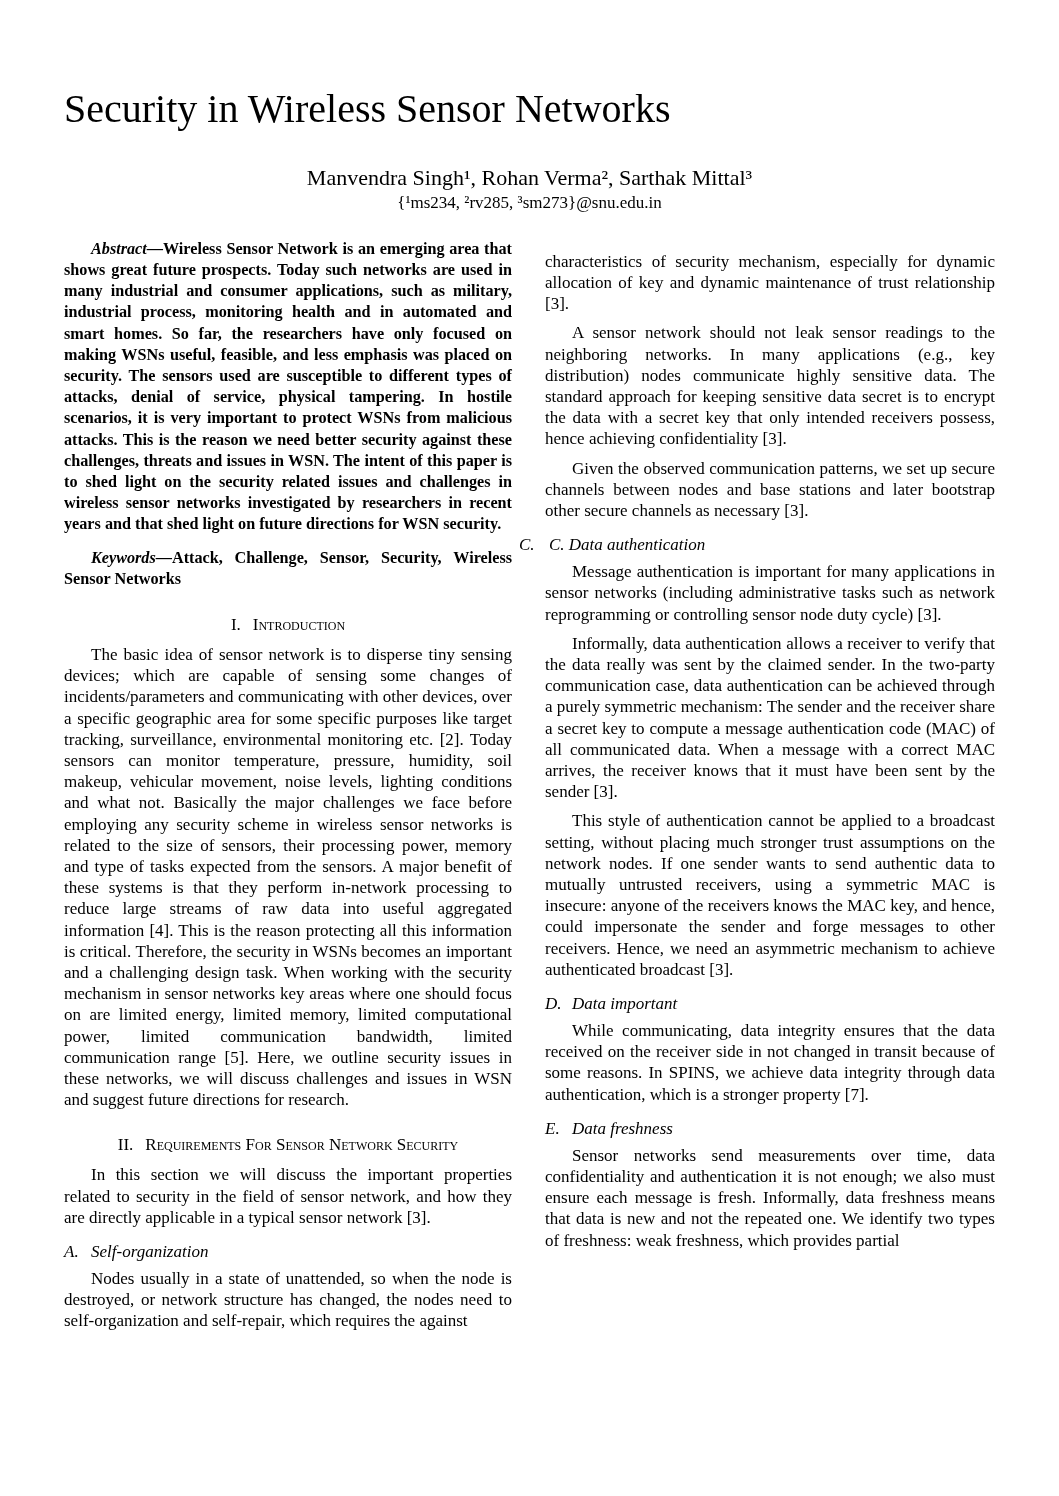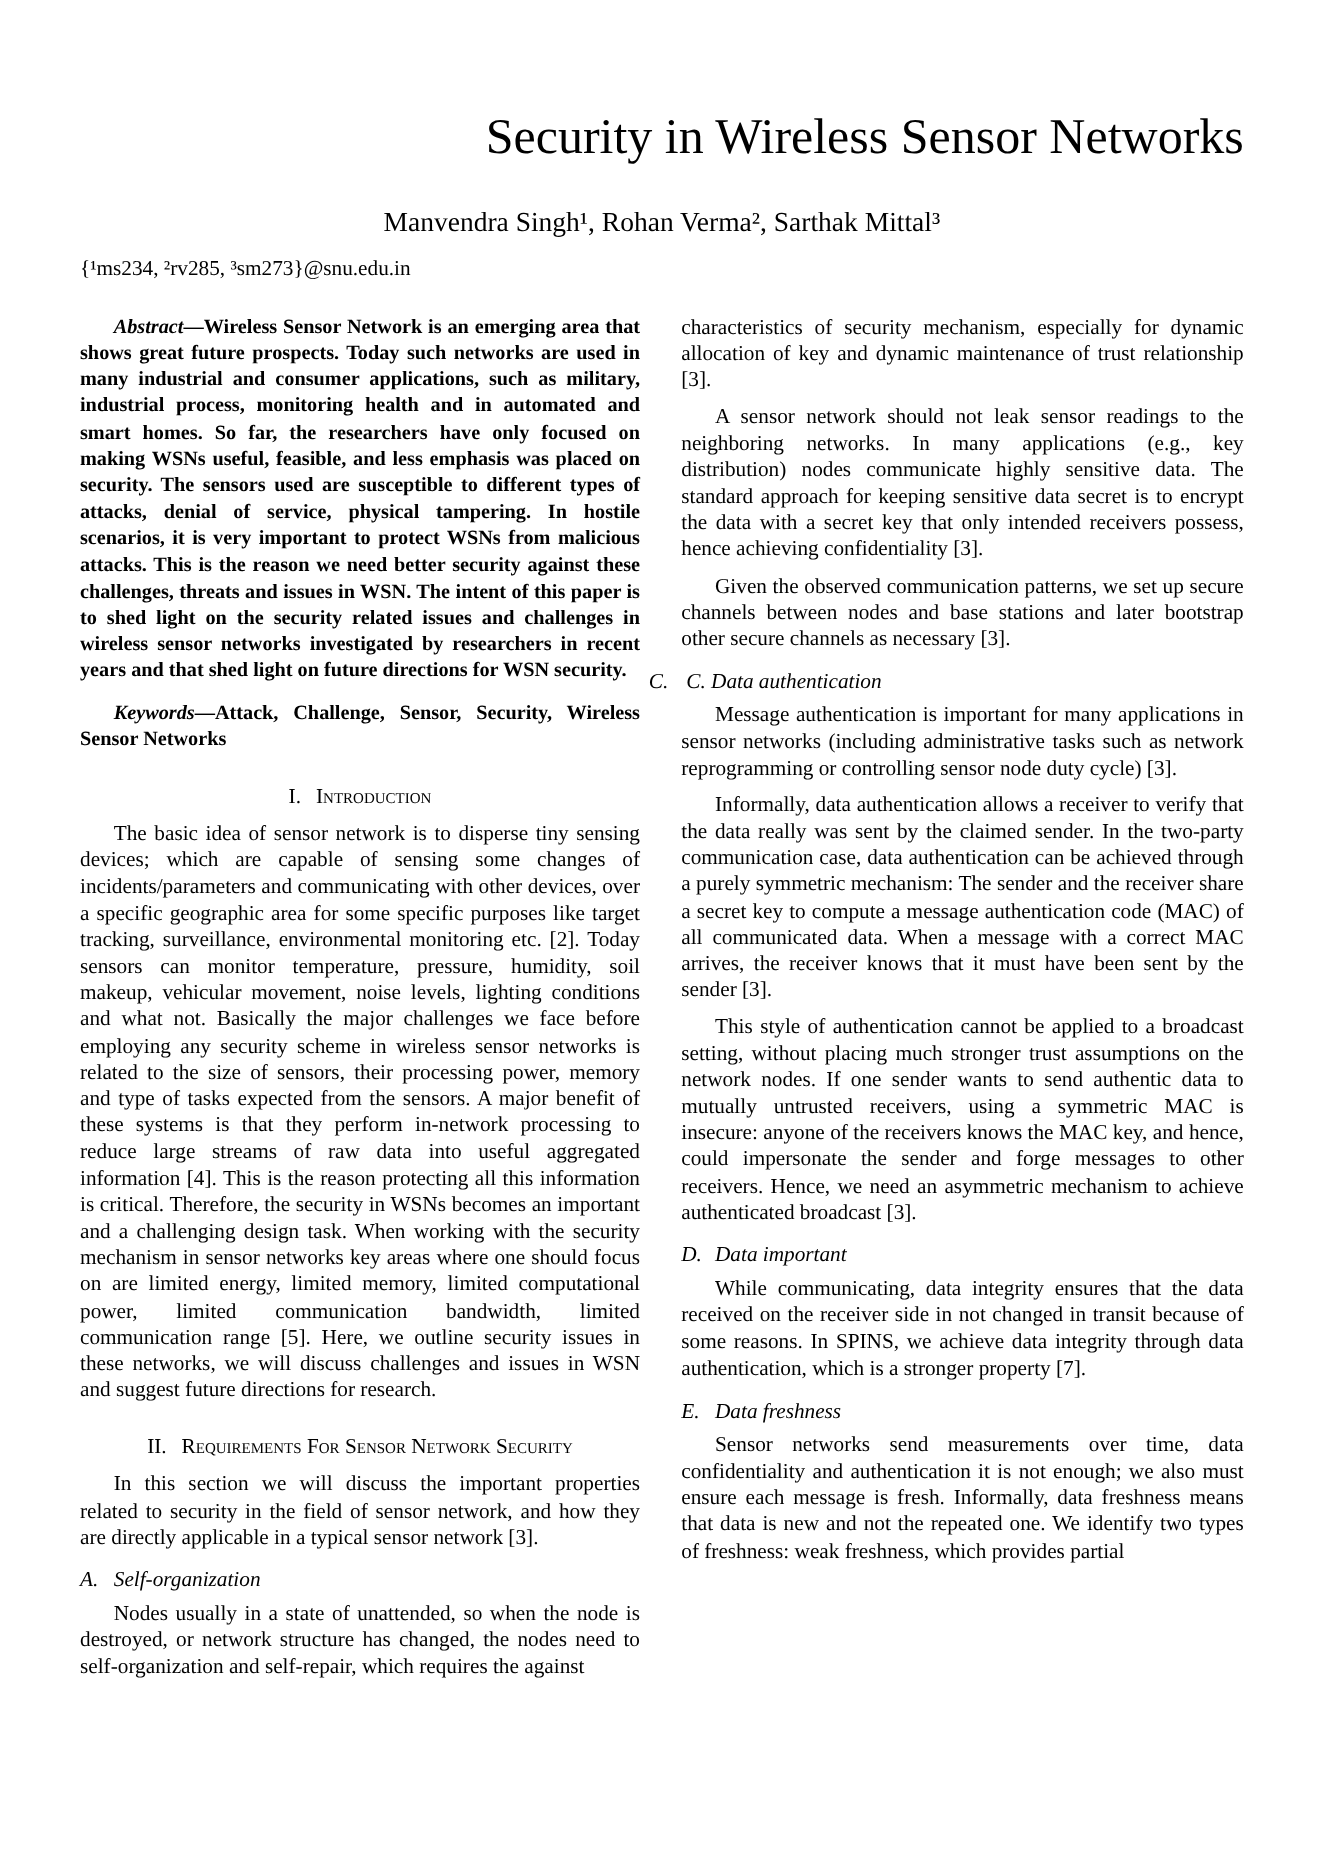--- a/index.html
+++ b/index.html
@@ -10,45 +10,46 @@
     margin: 0 auto;
     background: #ffffff;
     color: #000000;
     font-family: "Liberation Serif", "DejaVu Serif", serif;
     overflow: hidden;
     box-sizing: border-box;
     padding: 86px 64px 0 64px;
   }
   .paper-title {
     margin: 0;
-    text-align: right;
+    text-align: left;
     font-size: 40px;
     font-weight: normal;
     line-height: 1.15;
     letter-spacing: 0px;
   }
   .authors {
     margin-top: 32px;
     text-align: center;
     font-size: 22px;
     line-height: 1.25;
   }
   .emails {
-    margin-top: 12px;
+    margin-top: 0;
+    text-align: center;
     font-size: 17px;
     line-height: 1.25;
   }
   .columns {
     display: flex;
     gap: 33px;
     margin-top: 26px;
     align-items: flex-start;
   }
   .col-left  { width: 448px; flex: 0 0 448px; }
-  .col-right { width: 450px; flex: 0 0 450px; }
+  .col-right { width: 450px; flex: 0 0 450px; margin-top: 12px; }
 
   p.body {
     margin: 0 0 8px 0;
     font-size: 17px;
     line-height: 21.2px;
     text-align: justify;
     text-indent: 27px;
   }
   p.no-indent { text-indent: 0; }
 

